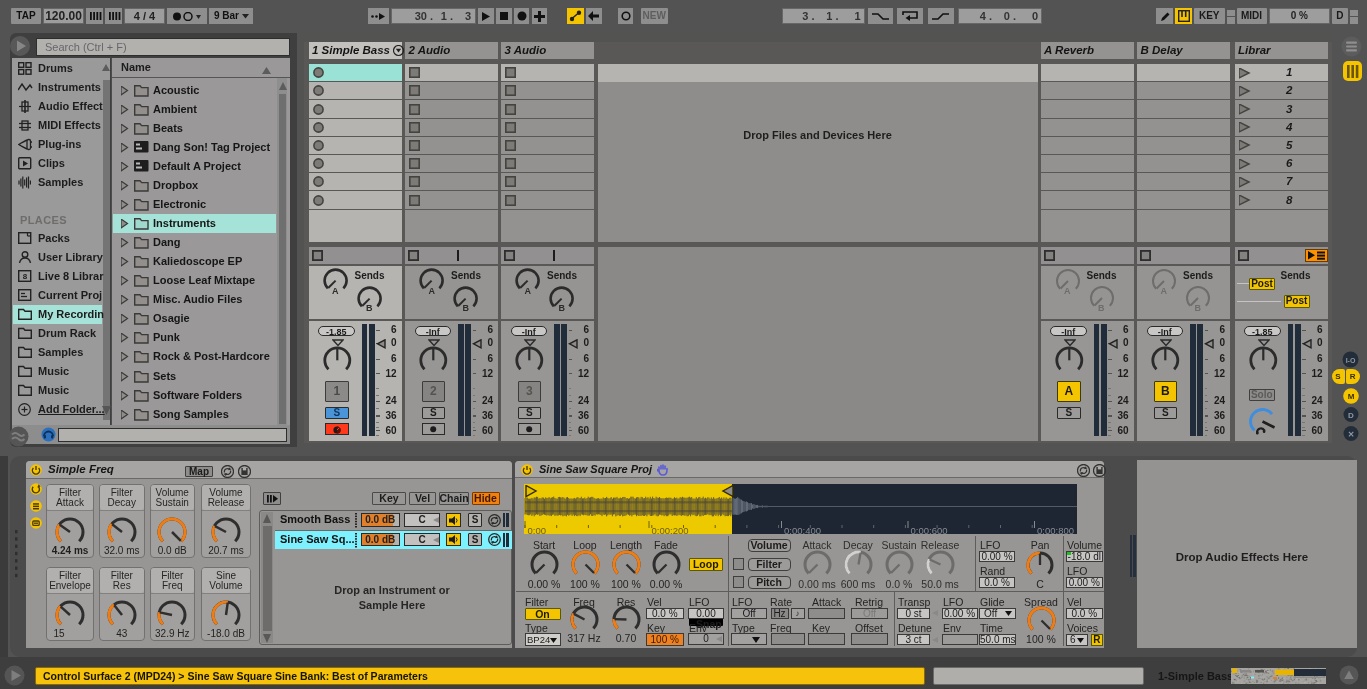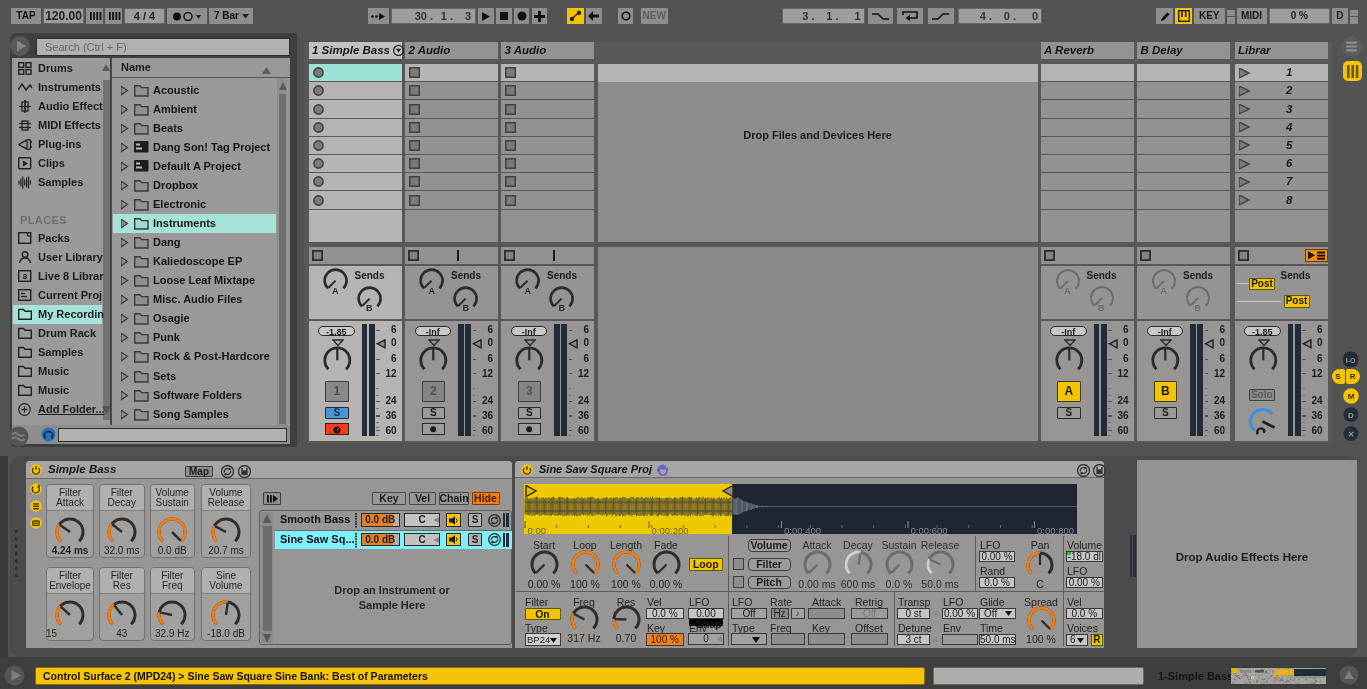--- a/index.html
+++ b/index.html
@@ -21,21 +21,21 @@
     <rect x="11.600000000000001" y="0" width="1.8" height="8" fill="#111"></rect>
   </svg>
 <div class="abs" style="left:124px;top:8px;width:41px;height:16px;background:#9d9d9d;color:#222;font-size:11px;font-weight:700;text-align:center;line-height:14px;border-radius:1px;border:1px solid #676767;box-sizing:border-box;">4 / 4</div>
 <div class="abs" style="left:167px;top:8px;width:40px;height:16px;background:#8e8e8e;"></div>
 <svg class="abs" style="left:172px;top:12px" width="30" height="9">
     <circle cx="5" cy="4.5" r="4" fill="#111"></circle>
     <circle cx="16" cy="4.5" r="4" fill="none" stroke="#111" stroke-width="1.5"></circle>
     <polygon points="24,3 29,3 26.5,7" fill="#222"></polygon>
   </svg>
 <div class="abs" style="left:209px;top:8px;width:44px;height:16px;background:#8e8e8e;"></div>
-<div class="abs" style="left:214px;top:8px;font-size:10px;color:#111;font-weight:700;height:16px;line-height:16px;">7 Bar</div>
+<div class="abs" style="left:214px;top:8px;font-size:10px;color:#111;font-weight:700;height:16px;line-height:16px;">9 Bar</div>
 <svg class="abs" style="left:242px;top:14px" width="8" height="5">
     <polygon points="0,0 7,0 3.5,4.5" fill="#222"></polygon>
   </svg>
 <div class="abs" style="left:368px;top:8px;width:21px;height:16px;background:#8e8e8e;"></div>
 <svg class="abs" style="left:371px;top:12.5px" width="16" height="7">
     <circle cx="1.5" cy="3.5" r="1.3" fill="#111"></circle>
     <circle cx="5.5" cy="3.5" r="1.3" fill="#111"></circle>
     <polygon points="8,0 14,3.5 8,7" fill="#111"></polygon>
   </svg>
 <div class="abs" style="left:391px;top:8px;width:85px;height:16px;background:#9d9d9d;border:1px solid #676767;box-sizing:border-box;"></div>
@@ -936,21 +936,21 @@
     <rect x="0" y="43.8" width="2.5" height="3.3" fill="#2e2e2e"></rect>
   </svg>
 <div class="abs" style="left:26px;top:461px;width:486px;height:187px;background:#989694;border-radius:4px 4px 0 0;"></div>
 <div class="abs" style="left:26px;top:461px;width:486px;height:17px;background:#a7a5a3;border-radius:4px 4px 0 0;"></div>
 <div class="abs" style="left:26px;top:477.5px;width:486px;height:1.1px;background:#6b6967;"></div>
 <svg class="abs" style="left:30px;top:464px" width="12" height="12">
     <circle cx="6" cy="6" r="5.8" fill="#f5c400"></circle>
     <path d="M3.4,4 a3.6,3.6 0 1 0 5.2,0" stroke="#4a3a00" stroke-width="1.4" fill="none"></path>
     <line x1="6" y1="2" x2="6" y2="6" stroke="#4a3a00" stroke-width="1.4"></line>
   </svg>
-<div class="abs" style="left:48px;top:461px;font-size:11.5px;color:#161616;font-weight:700;font-style:italic;height:17px;line-height:17px;">Simple Bass</div>
+<div class="abs" style="left:48px;top:461px;font-size:11.5px;color:#161616;font-weight:700;font-style:italic;height:17px;line-height:17px;">Simple Freq</div>
 <div class="abs" style="left:185px;top:465.5px;width:28px;height:11.5px;background:#8f8d8b;color:#1c1c1c;font-size:10px;font-weight:700;text-align:center;line-height:9.5px;border-radius:1px;border:1px solid #3f3f3f;box-sizing:border-box;">Map</div>
 <svg class="abs" style="left:221px;top:464.5px" width="13" height="13">
     <circle cx="6.5" cy="6.5" r="6" fill="none" stroke="#333" stroke-width="1.3"></circle>
     <path d="M3.5,7.5 a3,3 0 0 1 5,-3 M9.5,5.5 a3,3 0 0 1 -5,3" stroke="#333" stroke-width="1.2" fill="none"></path>
     <polygon points="8,2.2 10.5,4.5 7.5,5.2" fill="#333"></polygon>
     <polygon points="5,11 2.5,8.7 5.6,8" fill="#333"></polygon>
   </svg>
 <svg class="abs" style="left:238px;top:464.5px" width="13" height="13">
     <circle cx="6.5" cy="6.5" r="6" fill="none" stroke="#333" stroke-width="1.3"></circle>
     <rect x="3.4" y="3" width="6.2" height="7" fill="#333"></rect>
@@ -1019,21 +1019,21 @@
 <div class="abs" style="left:46px;top:567px;width:48px;height:74px;background:#a2a09e;border:1px solid #73716f;box-sizing:border-box;border-radius:4px;"></div>
 <div class="abs" style="left:47px;top:568px;width:46px;height:25px;background:#b2b0ae;border-radius:3px;"></div>
 <div class="abs" style="left:47px;top:592.5px;width:46px;height:1px;background:#83817f;"></div>
 <div class="abs" style="left:46px;top:569.5px;font-size:10px;color:#262626;font-weight:400;width:48px;text-align:center;">Filter</div>
 <div class="abs" style="left:46px;top:580px;font-size:10px;color:#262626;font-weight:400;width:48px;text-align:center;">Envelope</div>
 <svg class="abs" style="left:53.0px;top:597.5px" width="34" height="34">
     <path d="M7.81,26.19 A13.00,13.00 0 1 1 26.19,26.19" stroke="#2e2e2e" stroke-width="3.0" fill="none"></path>
     <path d="M7.81,26.19 A13.00,13.00 0 0 1 7.34,8.30" stroke="#ef7d13" stroke-width="3.0" fill="none"></path>
     <line x1="17.0" y1="17.0" x2="7.71" y2="8.64" stroke="#2e2e2e" stroke-width="2.5" stroke-linecap="butt"></line>
   </svg>
-<div class="abs" style="left:46px;top:627.5px;font-size:10px;color:#1f1f1f;font-weight:400;width:26px;">15</div>
+<div class="abs" style="left:46px;top:627.5px;font-size:10px;color:#1f1f1f;font-weight:400;width:26px;text-align:center;">15</div>
 <div class="abs" style="left:99px;top:567px;width:45.5px;height:74px;background:#a2a09e;border:1px solid #73716f;box-sizing:border-box;border-radius:4px;"></div>
 <div class="abs" style="left:100px;top:568px;width:43.5px;height:25px;background:#b2b0ae;border-radius:3px;"></div>
 <div class="abs" style="left:100px;top:592.5px;width:43.5px;height:1px;background:#83817f;"></div>
 <div class="abs" style="left:99px;top:569.5px;font-size:10px;color:#262626;font-weight:400;width:45.5px;text-align:center;">Filter</div>
 <div class="abs" style="left:99px;top:580px;font-size:10px;color:#262626;font-weight:400;width:45.5px;text-align:center;">Res</div>
 <svg class="abs" style="left:104.8px;top:597.5px" width="34" height="34">
     <path d="M7.81,26.19 A13.00,13.00 0 1 1 26.19,26.19" stroke="#2e2e2e" stroke-width="3.0" fill="none"></path>
     <path d="M7.81,26.19 A13.00,13.00 0 0 1 9.00,6.76" stroke="#ef7d13" stroke-width="3.0" fill="none"></path>
     <line x1="17.0" y1="17.0" x2="9.30" y2="7.15" stroke="#2e2e2e" stroke-width="2.5" stroke-linecap="butt"></line>
   </svg>

